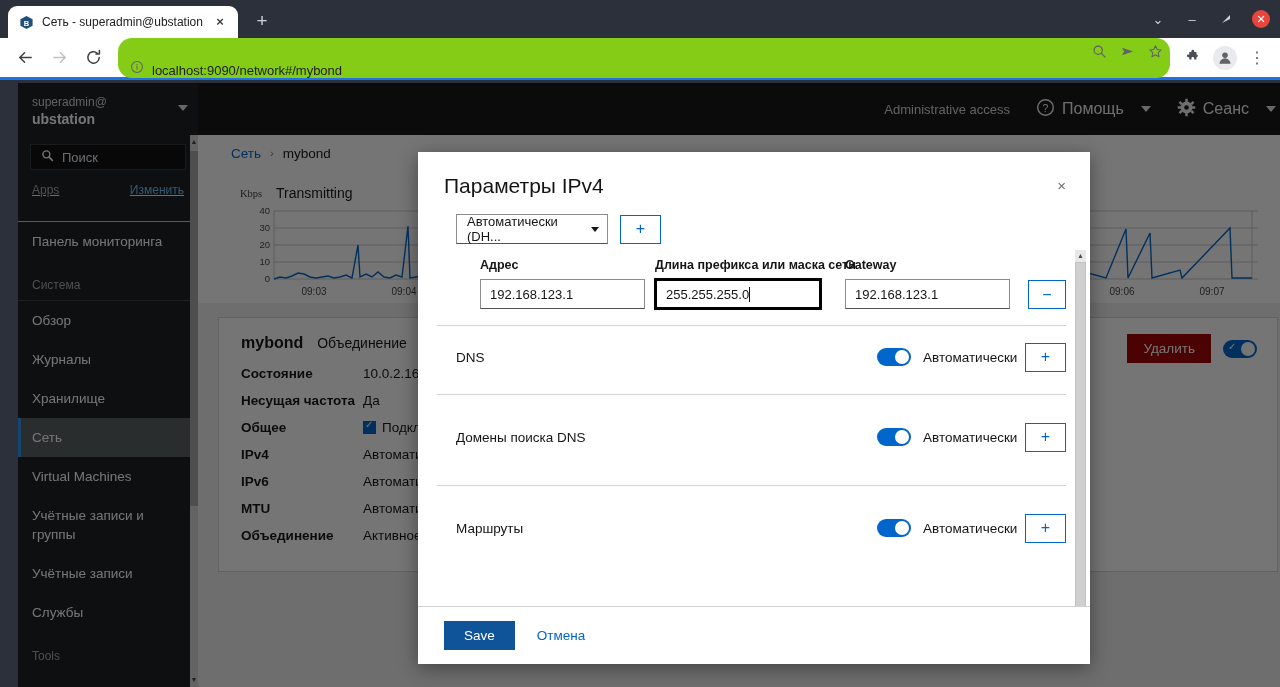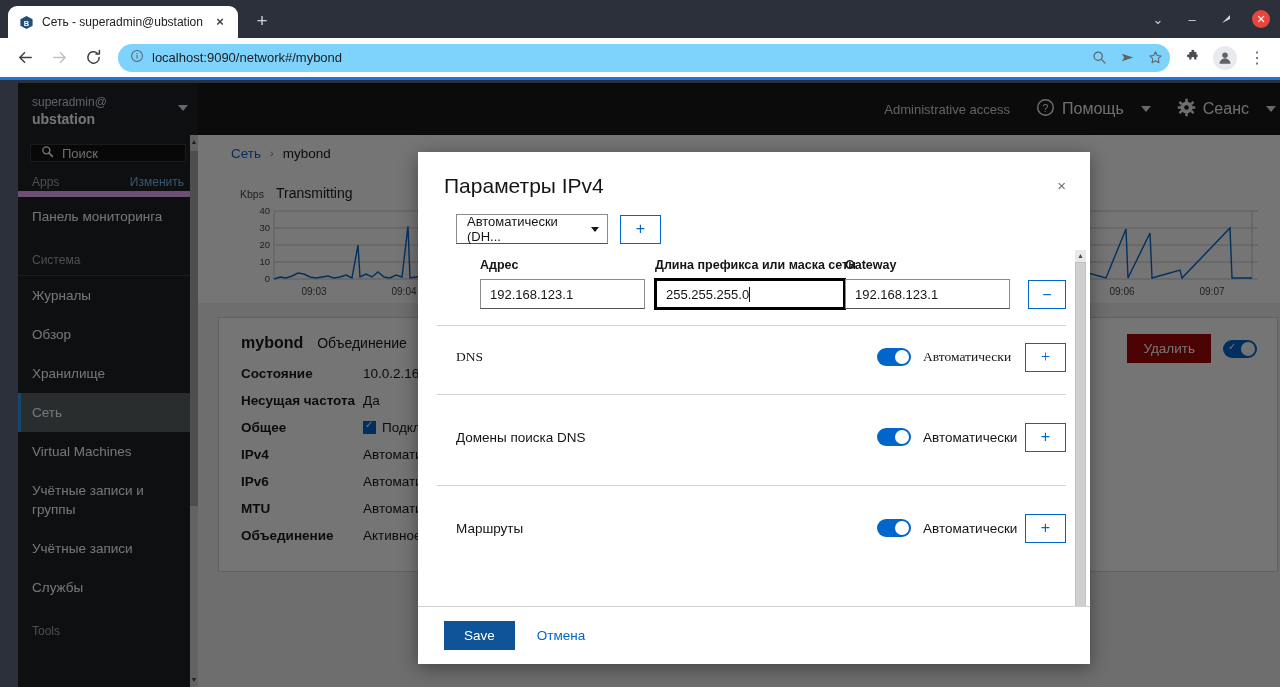--- a/index.html
+++ b/index.html
@@ -57,22 +57,22 @@
   .toolbar {
     height: 42px; background: #fff; display: flex; align-items: center;
     padding: 0 10px; gap: 4px; border-bottom: 3px solid #1a73e8;
   }
   .navbtn {
     width: 30px; height: 30px; display:flex; align-items:center; justify-content:center;
     color: #3c4043; cursor: pointer; border-radius: 50%;
   }
   .navbtn.disabled { color: #bdc1c6; }
   .omnibox {
-    flex: 1 1 auto; height: 28px; background: #7dd3fc; border-radius: 14px;
-    display: flex; align-items: center; padding: 0 12px; gap: 8px;
+    flex: 1 1 auto; height: 40px; background: #84cc16; border-radius: 14px;
+    display: flex; align-items: flex-end; padding: 0 12px; gap: 8px;
     margin: 0 6px; position: relative;
   }
   .omnibox .url { font-size: 13px; color: #202124; }
   .omni-right {
     position: absolute; right: 2px; top: 0; height: 28px; display:flex;
     align-items:center; gap: 2px;
   }
   .omni-right span, .tb-icon {
     width: 26px; height: 26px; display:flex; align-items:center; justify-content:center;
     color: #5f6368; cursor: pointer;
@@ -95,29 +95,29 @@
   }
   .sb-user { padding: 12px 14px 10px 14px; position: relative; }
   .sb-user .u1 { font-size: 12px; color: #d2d4d8; line-height: 15px; }
   .sb-user .u2 { font-size: 14px; color: #fff; font-weight: bold; line-height: 18px; }
   .sb-user .caret {
     position: absolute; right: 10px; top: 22px;
     width:0;height:0;border-left:5px solid transparent;border-right:5px solid transparent;
     border-top:6px solid #e0e2e6;
   }
   .sb-search {
-    margin: 6px 12px 0 12px; height: 18px; background: #0e0f11;
+    margin: 6px 12px 0 12px; height: 26px; background: #0e0f11;
     border: 1px solid #343a40; display: flex; align-items: center;
     gap: 8px; padding: 0 10px;
   }
   .sb-search .mag { color: #fff; font-size: 12px; }
   .sb-search .ph { font-size: 13px; color: #e7e9ec; }
   .sb-apps {
     display: flex; justify-content: space-between; align-items: center;
-    padding: 13px 14px 2px 14px; border-bottom: 6px solid #f0abfc;
+    padding: 13px 14px 24px 14px; border-bottom: 1px solid #f0abfc; text-decoration: underline;
   }
   .sb-apps .lbl { font-size: 12px; color: #a6aaae; }
   .sb-apps .act { font-size: 12px; color: #73bcf7; cursor: pointer; }
   .sb-item {
     padding: 10px 14px; font-size: 13.5px; color: #ffffff; cursor: pointer;
     line-height: 19px;
   }
   .sb-group {
     padding: 11px 14px 8px 14px; font-size: 12px; color: #a6aaae;
     border-bottom: 1px solid #3a3f44; margin-top: 6px;
@@ -166,21 +166,21 @@
 
   .charts {
     height: 132px; background: #fff; padding: 8px 30px 0 30px; display: flex;
     position: relative;
   }
   .chart-box { flex: 1 1 0; position: relative; }
   .chart-title {
     position: absolute; left: 48px; top: 6px; font-size: 14px; color: #151515;
   }
   .chart-unit {
-    position: absolute; left: 12px; top: 9px; font-size: 10.5px; color: #444;
+    position: absolute; left: 12px; top: 9px; font-size: 10.5px; color: #444; font-family: Liberation Serif, serif;
   }
   .chart-svg { position: absolute; left: 22px; top: 24px; }
 
   .pagebody { background: #f0f0f0; padding: 14px 20px; height: 436px; }
   .card {
     background: #fff; border: 1px solid #d2d2d2; padding: 16px 22px; position: relative;
   }
   .card-title { display: flex; align-items: baseline; gap: 14px; margin-bottom: 14px; }
   .card-title .nm { font-size: 16px; font-weight: bold; color: #151515; }
   .card-title .tp { font-size: 14px; color: #151515; }
@@ -420,22 +420,22 @@
         </span>
         <span class="ph">Поиск</span>
       </div>
       <div class="sb-apps">
         <span class="lbl">Apps</span>
         <span class="act">Изменить</span>
       </div>
 
       <div class="sb-item">Панель мониторинга</div>
       <div class="sb-group">Система</div>
+      <div class="sb-item">Обзор</div>
       <div class="sb-item">Журналы</div>
-      <div class="sb-item">Обзор</div>
       <div class="sb-item">Хранилище</div>
       <div class="sb-item active">Сеть</div>
       <div class="sb-item">Virtual Machines</div>
       <div class="sb-item" style="width:140px;">Учётные записи и группы</div>
       <div class="sb-item">Учётные записи</div>
       <div class="sb-item">Службы</div>
       <div class="sb-group" style="border-bottom:none;">Tools</div>
 
       <div class="sb-scroll">
         <div class="ar up">▲</div>
@@ -593,35 +593,35 @@
             <span class="btn-sq">+</span>
           </div>
 
           <div class="fieldgrid">
             <div class="fieldcol" style="width:178px;">
               <span class="flbl">Адрес</span>
               <span class="finput" style="width:165px;">192.168.123.1</span>
             </div>
             <div class="fieldcol" style="width:180px;">
               <span class="flbl" style="white-space:nowrap;">Длина префикса или маска сети</span>
-              <span class="finput focused" style="width:190px;">
+              <span class="finput focused" style="width:166px;">
                 <span>255.255.255.0</span>
                   <span class="caretbar"></span>
               </span>
             </div>
             <div class="fieldcol" style="width:178px;">
               <span class="flbl">Gateway</span>
               <span class="finput" style="width:165px;">192.168.123.1</span>
             </div>
             <span class="btn-sq" style="margin-left:8px;">−</span>
           </div>
           <div class="hr"></div>
         </div>
 
-        <div class="msection" style="padding-left:19px;font-family:Liberation Serif, serif;">
+        <div class="msection" style="padding-left:19px;">
           <div class="mrow" style="min-height:62px;">
             <span class="label">DNS</span>
             <span class="toggle"></span>
             <span class="toggle-lbl">Автоматически</span>
             <span class="btn-sq" style="margin-left:0;">+</span>
           </div>
           <div class="hr" style="margin-left:-19px;"></div>
         </div>
 
         <div class="msection" style="padding-left:19px;">

